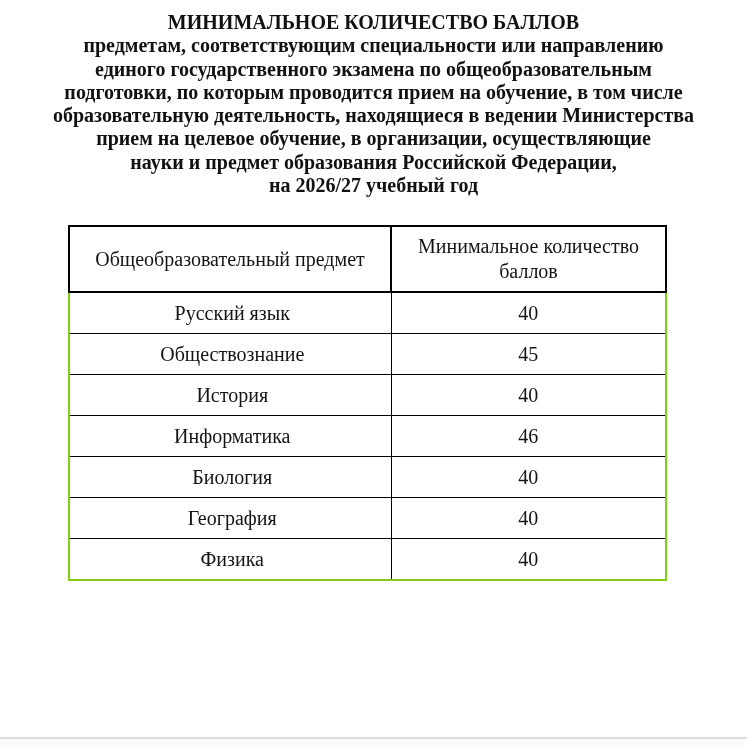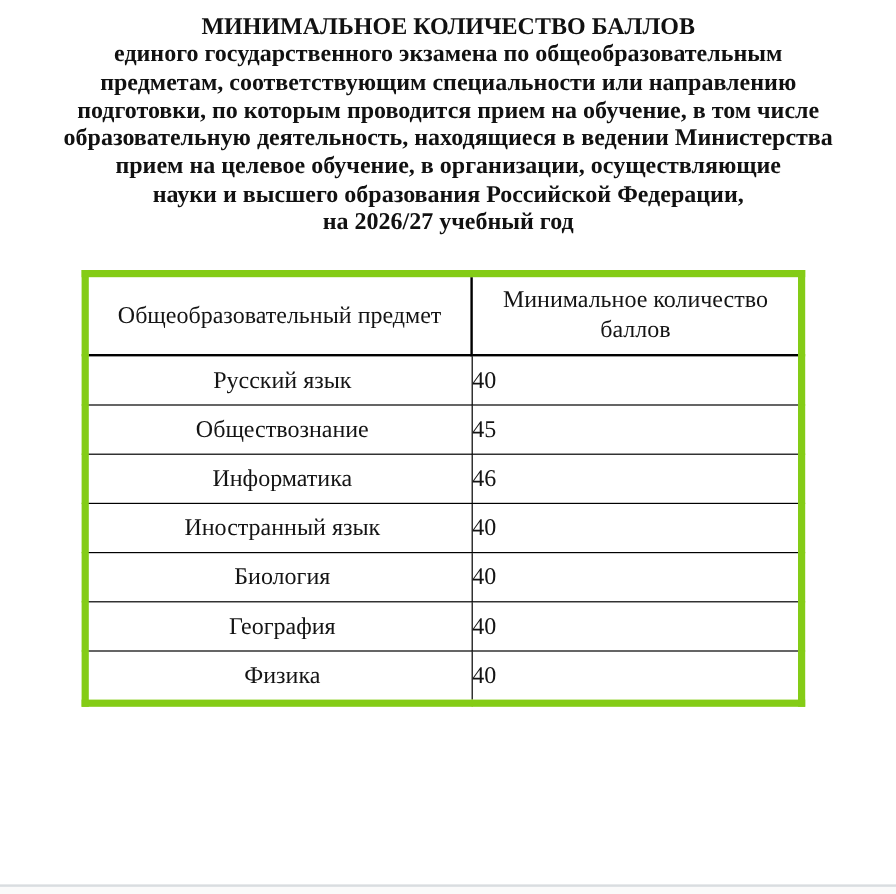--- a/index.html
+++ b/index.html
@@ -56,46 +56,47 @@
   table.scores td {
     height: 40px;
     padding: 0;
   }
   table.scores td.subject {
     text-align: center;
     padding-left: 10px;
     padding-right: 6px;
   }
   table.scores td.score {
+    text-align: center;
   }
   
   table.scores {
-    border: 6px solid #84cc16;
+    border: 2px solid #84cc16;
   }
   .page-bottom-edge {
     position: absolute;
     left: 0;
     right: 0;
     top: 737px;
     height: 8px;
     border-top: 2px solid #d9dde0;
     background: #fafafa;
   }
 </style>
 </head>
 <body>
 
 <div class="doc-title">
   <div class="title-line">МИНИМАЛЬНОЕ КОЛИЧЕСТВО БАЛЛОВ</div>
+  <div class="title-line">предметам, соответствующим специальности или направлению</div>
   <div class="title-line">единого государственного экзамена по общеобразовательным</div>
-  <div class="title-line">предметам, соответствующим специальности или направлению</div>
   <div class="title-line">подготовки, по которым проводится прием на обучение, в том числе</div>
   <div class="title-line">образовательную деятельность, находящиеся в ведении Министерства</div>
   <div class="title-line">прием на целевое обучение, в организации, осуществляющие</div>
-  <div class="title-line">науки и высшего образования Российской Федерации,</div>
+  <div class="title-line">науки и предмет образования Российской Федерации,</div>
   <div class="title-line">на 2026/27 учебный год</div>
 </div>
 
 <table class="scores">
   <colgroup>
     <col class="c-subject">
     <col class="c-score">
   </colgroup>
   <thead>
     <tr>
@@ -106,26 +107,26 @@
   <tbody>
     <tr>
       <td class="subject">Русский язык</td>
       <td class="score">40</td>
     </tr>
     <tr>
       <td class="subject">Обществознание</td>
       <td class="score">45</td>
     </tr>
     <tr>
+      <td class="subject">История</td>
+      <td class="score">40</td>
+    </tr>
+    <tr>
       <td class="subject">Информатика</td>
       <td class="score">46</td>
-    </tr>
-    <tr>
-      <td class="subject">Иностранный язык</td>
-      <td class="score">40</td>
     </tr>
     <tr>
       <td class="subject">Биология</td>
       <td class="score">40</td>
     </tr>
     <tr>
       <td class="subject">География</td>
       <td class="score">40</td>
     </tr>
     <tr>

